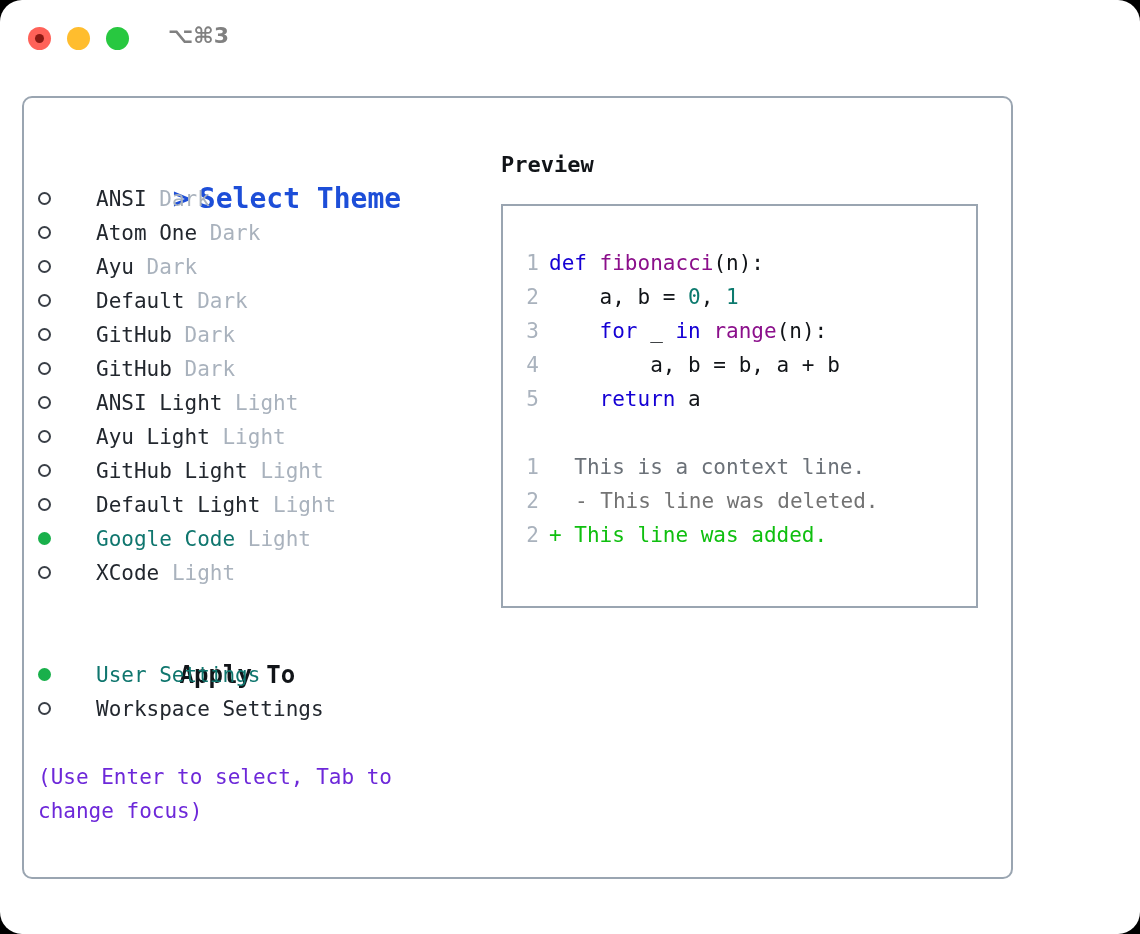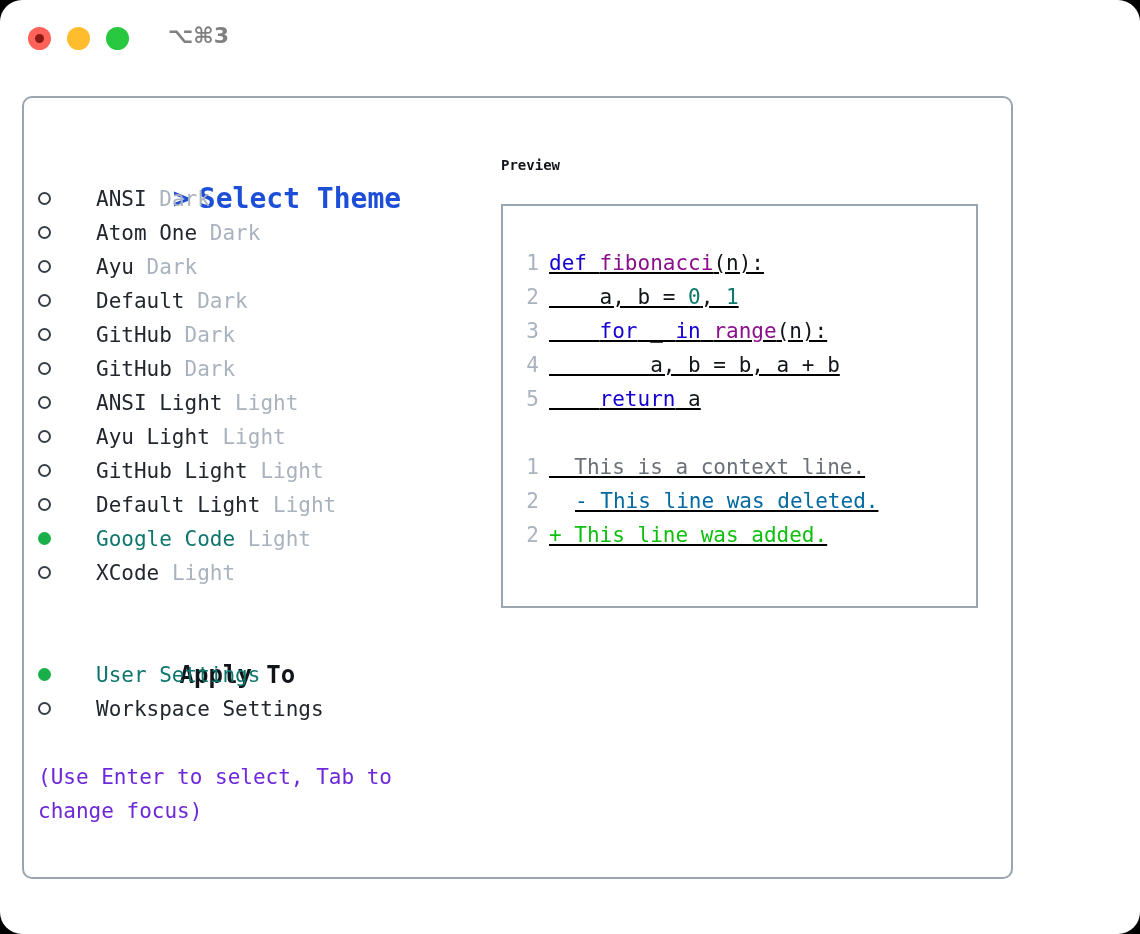--- a/index.html
+++ b/index.html
@@ -152,21 +152,21 @@
 
   
   .right-col {
     position: absolute;
     left: 477px;
     top: 50px;
     width: 500px;
   }
 
   .preview-title {
-    font-size: 14px;
+    font-size: 22px;
     font-weight: bold;
     color: #111418;
     line-height: 34px;
     white-space: pre;
   }
 
   .preview-box {
     position: absolute;
     left: 477px;
     top: 106px;
@@ -182,38 +182,37 @@
     left: 14px;
     top: 40px;
     right: 8px;
   }
 
   .code-line {
     height: 34px;
     line-height: 34px;
     font-size: 21px;
     white-space: pre;
-    text-decoration: underline;
   }
 
   .lineno {
     display: inline-block;
     width: 22px;
     text-align: right;
     color: #a9b2bd;
   }
   .code-text { margin-left: 10px; white-space: pre; }
 
   .tok-kw    { color: #1500d4; }
   .tok-fn    { color: #8b0f8b; }
   .tok-num   { color: #0c7a6e; }
   .tok-plain { color: #111418; }
 
   .diff-ctx  { color: #6b7178; }
-  .diff-del  { color: #0369a1; margin-left: 36px; }
+  .diff-del  { color: #737373; margin-left: 36px; }
   .diff-add  { color: #0fbf0f; }
 
   .code-spacer { height: 34px; }
 </style>
 </head>
 <body>
 
 <div class="window">
 
   <div class="titlebar">

